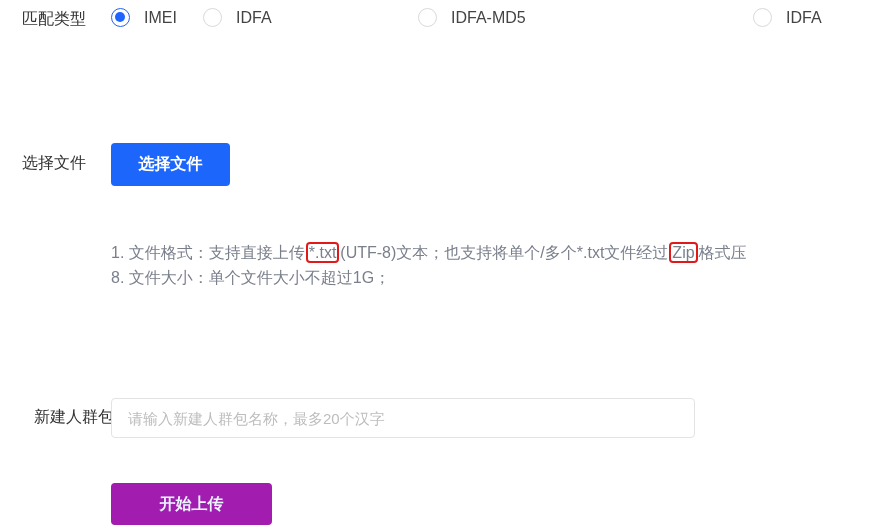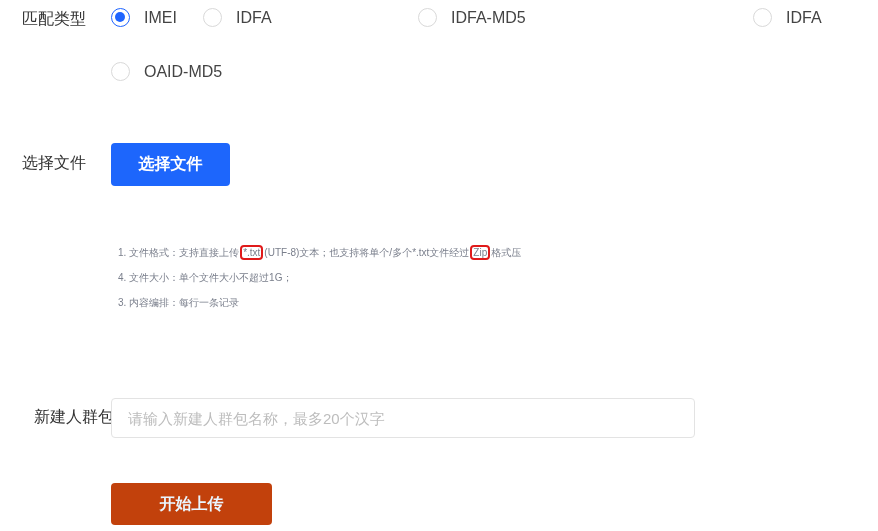--- a/index.html
+++ b/index.html
@@ -40,31 +40,31 @@
     .btn-primary {
       position: absolute;
       background: #1d66fc; color: #fff;
       border: none; border-radius: 4px;
       font-size: 16px; font-weight: bold;
       display: flex; align-items: center; justify-content: center;
       cursor: pointer;
     }
     .btn-disabled {
       position: absolute;
-      background: #c2410c; color: #eaf6ff;
+      background: #a21caf; color: #eaf6ff;
       border: none; border-radius: 4px;
       font-size: 16px; font-weight: bold;
       display: flex; align-items: center; justify-content: center;
       cursor: not-allowed;
     }
 
     .hint {
       position: absolute; left: 111px; top: 240px;
       width: 760px;
-      font-size: 10px; line-height: 25px; color: #7a7f8c; margin-left: 7px;
+      font-size: 16px; line-height: 25px; color: #7a7f8c;
     }
     .hint-line { display: block; white-space: nowrap; }
     .hl {
       border: 2.5px solid #e01a1a; border-radius: 4px;
       padding: 0 1px; margin: 0 1px;
     }
 
     .text-input {
       position: absolute; left: 111px; top: 398px;
       width: 584px; height: 40px;
@@ -92,32 +92,27 @@
     <span>IDFA</span>
   </div>
   <div class="radio-item" style="left:418px; top:8px;">
     <span class="radio-circle"></span>
     <span>IDFA-MD5</span>
   </div>
   <div class="radio-item" style="left:753px; top:8px;">
     <span class="radio-circle"></span>
     <span>IDFA</span>
   </div>
-  <div class="radio-item" style="left:111px; top:62px;">
-    <span class="radio-circle"></span>
-    <span>OAID-MD5</span>
-  </div>
 
   <span class="row-label" style="left:22px; top:153px;">选择文件</span>
   <button class="btn-primary" style="left:111px; top:143px; width:119px; height:43px;">选择文件</button>
 
   <div class="hint">
     <span class="hint-line"><span>1. 文件格式：支持直接上传</span><span class="hl">*.txt</span><span>(UTF-8)文本；也支持将单个/多个*.txt文件经过</span><span class="hl">Zip</span><span>格式压</span></span>
-    <span class="hint-line">4. 文件大小：单个文件大小不超过1G；</span>
-    <span class="hint-line">3. 内容编排：每行一条记录</span>
+    <span class="hint-line">8. 文件大小：单个文件大小不超过1G；</span>
   </div>
 
   <span class="row-label" style="left:4px; top:407px;margin-left:30px;">新建人群包</span>
   <input class="text-input" type="text" placeholder="请输入新建人群包名称，最多20个汉字" style="">
 
   <button class="btn-disabled" style="left:111px; top:483px; width:161px; height:42px;">开始上传</button>
 
 </div>
 
 </body></html>

